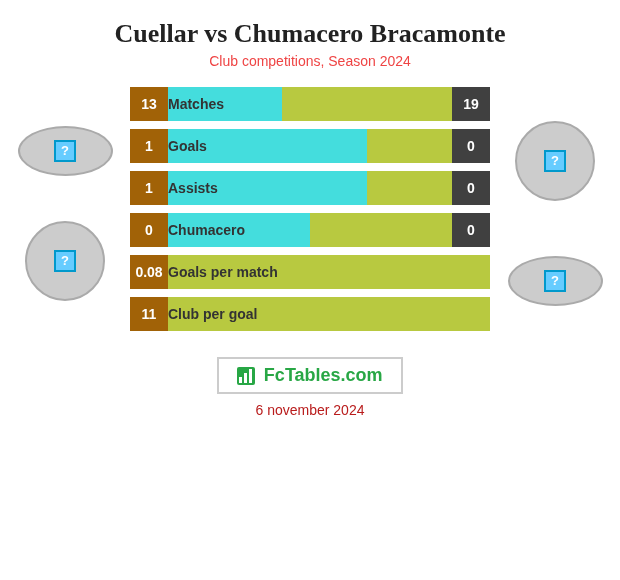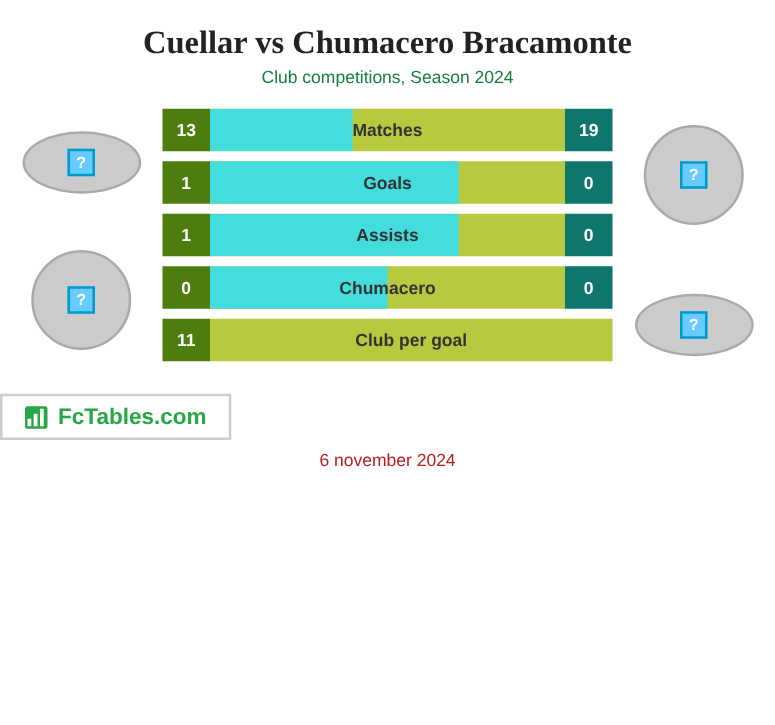--- a/index.html
+++ b/index.html
@@ -17,21 +17,21 @@
     }
     .header h1 {
       font-size: 26px;
       font-weight: bold;
       color: #222;
       line-height: 1.2;
       font-family: Liberation Serif, serif;
     }
     .header .subtitle {
       font-size: 14px;
-      color: #15803d;
+      color: #ef4444;
       margin-top: 4px;
     }
 
     .main-content {
       display: flex;
       align-items: center;
       justify-content: center;
       padding: 10px 0 0;
     }
 
@@ -96,39 +96,39 @@
     .stat-row {
       display: flex;
       align-items: center;
       margin-bottom: 8px;
       height: 34px;
       position: relative;
     }
 
     .stat-left-val {
       width: 38px;
-      background: #4d7c0f;
+      background: #a16207;
       color: #fff;
       font-size: 14px;
       font-weight: bold;
       text-align: center;
       height: 100%;
       display: flex;
       align-items: center;
       justify-content: center;
       flex-shrink: 0;
     }
 
     .stat-bar-area {
       flex: 1;
       height: 100%;
       background: #b8c940;
       display: flex;
       align-items: center;
-      justify-content: center;
+      justify-content: flex-start;
       position: relative;
       overflow: hidden;
     }
 
     .stat-bar-fill {
       position: absolute;
       left: 0;
       top: 0;
       height: 100%;
       background: #4dd;
@@ -137,36 +137,37 @@
     .stat-label {
       position: relative;
       z-index: 2;
       font-size: 14px;
       font-weight: bold;
       color: #333;
     }
 
     .stat-right-val {
       width: 38px;
-      background: #0f766e;
+      background: #404040;
       color: #fff;
       font-size: 14px;
       font-weight: bold;
       text-align: center;
       height: 100%;
       display: flex;
       align-items: center;
       justify-content: center;
       flex-shrink: 0;
     }
     .stat-row.single-val .stat-bar-area {
       background: #b8c940;
     }
 
     .watermark {
+      text-align: center;
       margin-top: 18px;
       margin-bottom: 6px;
     }
     .watermark-box {
       display: inline-block;
       border: 2px solid #ccc;
       padding: 6px 18px;
       background: #fff;
     }
     .watermark-box .wm-icon {
@@ -242,20 +243,26 @@
         </div>
         <div class="stat-right-val">0</div>
       </div>
       <div class="stat-row">
         <div class="stat-left-val">0</div>
         <div class="stat-bar-area">
           <div class="stat-bar-fill" style="width: 50%;"></div>
           <span class="stat-label">Chumacero</span>
         </div>
         <div class="stat-right-val">0</div>
+      </div>
+      <div class="stat-row single-val">
+        <div class="stat-left-val">0.08</div>
+        <div class="stat-bar-area">
+          <span class="stat-label">Goals per match</span>
+        </div>
       </div>
       <div class="stat-row single-val">
         <div class="stat-left-val">11</div>
         <div class="stat-bar-area">
           <span class="stat-label">Club per goal</span>
         </div>
       </div>
     </div>
 
   <div class="player-right">

